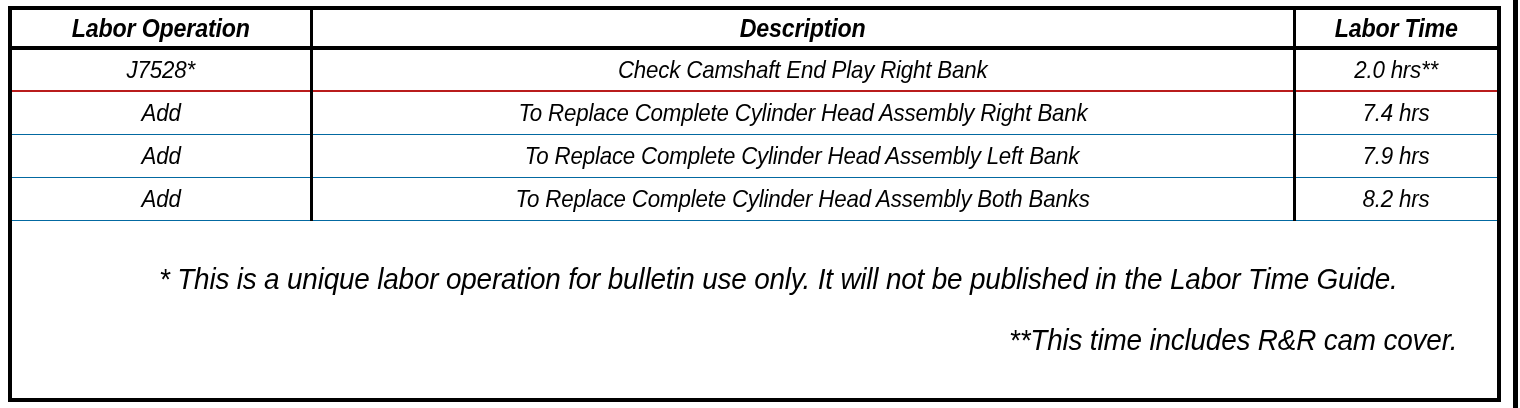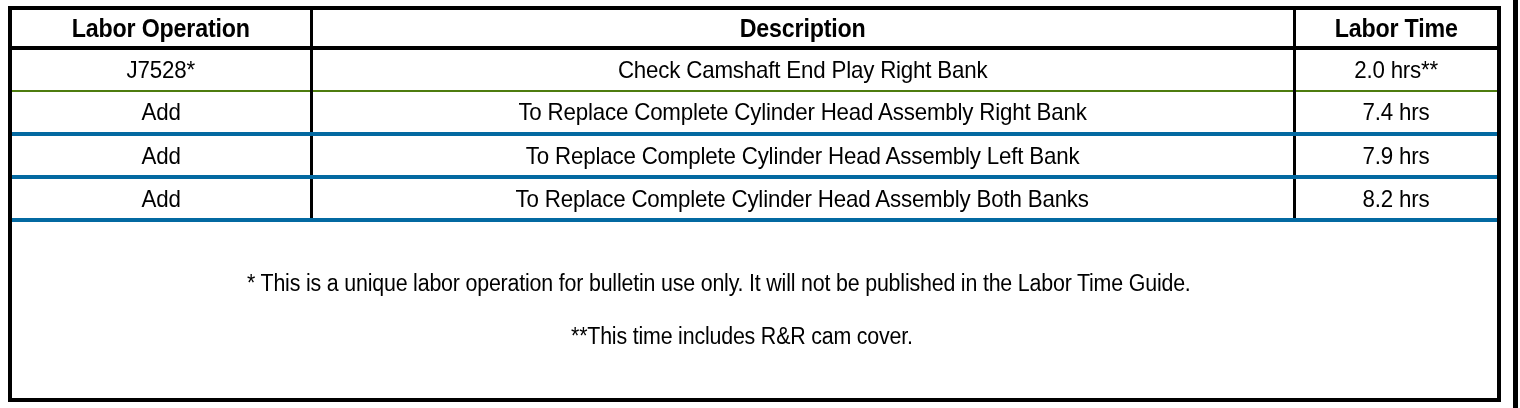--- a/index.html
+++ b/index.html
@@ -15,20 +15,21 @@
     color: #000000;
     overflow: hidden;
   }
 
   
   #page {
     position: relative;
     width: 1520px;
     height: 408px;
     box-sizing: border-box;
+    font-style: italic;
   }
   #outer-rule-right {
     position: absolute;
     top: 0;
     right: 2px;
     width: 5px;
     height: 408px;
     background: #000000;
   }
 
@@ -75,32 +76,32 @@
     font-size: 25px;
     font-weight: bold;
     border-bottom: 4px solid #000000;
   }
 
   
   tr.data-row td {
     height: 43px;
     text-align: center;
     font-size: 24px;
-    border-bottom: 4px solid #0369a1;
+    border-bottom: 1px solid #0369a1;
   }
   
   tr.data-row.thin-sep td {
-    border-bottom: 2px solid #4d7c0f;
+    border-bottom: 2px solid #b91c1c;
     margin-left: 28px;
   }
 
   
   td.footnote-cell {
-    text-align: center;
-    font-size: 23px;
+    text-align: right;
+    font-size: 30px;
     padding: 9px 4px 8px 6px;
     vertical-align: top;
     border-bottom: none;
   }
   .footnote-line {
     line-height: 1.18;
     white-space: nowrap;
   }
   .footnote-gap {
     height: 26px;

